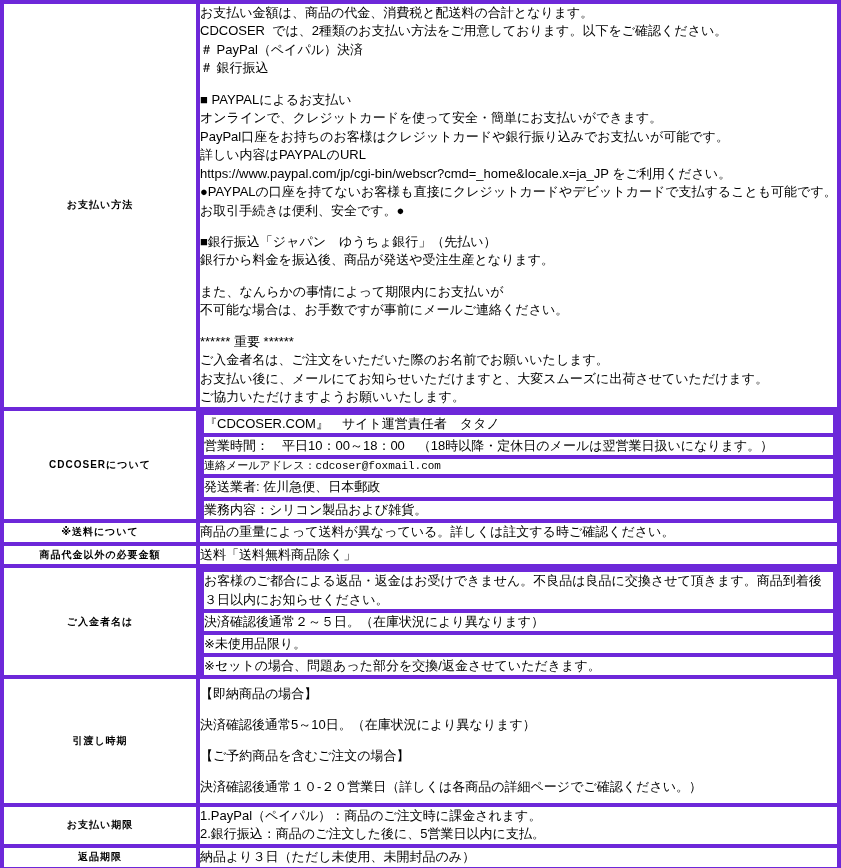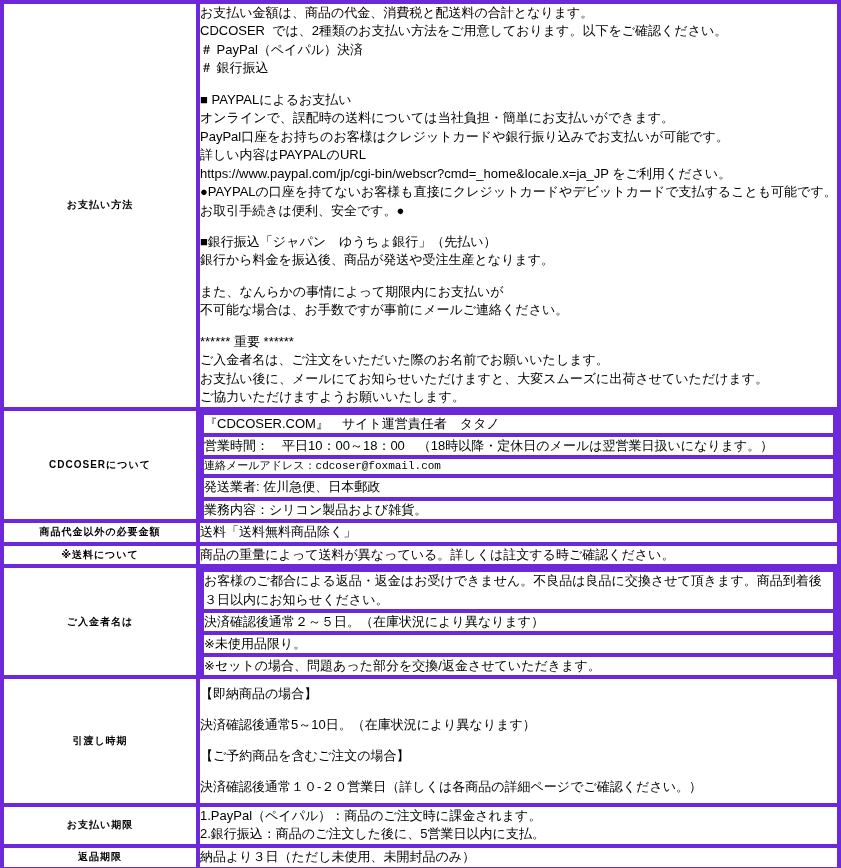--- a/index.html
+++ b/index.html
@@ -83,21 +83,21 @@
     <tr>
       <td class="label">お支払い方法</td>
       <td class="value">
         <div class="block-list tight">
           <div class="line">お支払い金額は、商品の代金、消費税と配送料の合計となります。</div>
           <div class="line">CDCOSER  では、2種類のお支払い方法をご用意しております。以下をご確認ください。</div>
           <div class="line">＃ PayPal（ペイパル）決済</div>
           <div class="line">＃ 銀行振込</div>
           <div class="blank">&nbsp;</div>
           <div class="line">■ PAYPALによるお支払い</div>
-          <div class="line">オンラインで、誤配時の送料については当社負担・簡単にお支払いができます。</div>
+          <div class="line">オンラインで、クレジットカードを使って安全・簡単にお支払いができます。</div>
           <div class="line">PayPal口座をお持ちのお客様はクレジットカードや銀行振り込みでお支払いが可能です。</div>
           <div class="line">詳しい内容はPAYPALのURL</div>
           <div class="line">https://www.paypal.com/jp/cgi-bin/webscr?cmd=_home&amp;locale.x=ja_JP をご利用ください。</div>
           <div class="line">●PAYPALの口座を持てないお客様も直接にクレジットカードやデビットカードで支払することも可能です。</div>
           <div class="line">お取引手続きは便利、安全です。●</div>
           <div class="blank">&nbsp;</div>
           <div class="line">■銀行振込「ジャパン　ゆうちょ銀行」（先払い）</div>
           <div class="line">銀行から料金を振込後、商品が発送や受注生産となります。</div>
           <div class="blank">&nbsp;</div>
           <div class="line">また、なんらかの事情によって期限内にお支払いが</div>
@@ -130,30 +130,30 @@
             </tr>
             <tr>
               <td class="line">業務内容：シリコン製品および雑貨。</td>
             </tr>
           </tbody>
         </table>
       </td>
     </tr>
 
     <tr>
+      <td class="label">※送料について</td>
+      <td class="value">
+        <div class="line">商品の重量によって送料が異なっている。詳しくは註文する時ご確認ください。</div>
+      </td>
+    </tr>
+
+    <tr>
       <td class="label">商品代金以外の必要金額</td>
       <td class="value">
         <div class="line">送料「送料無料商品除く」</div>
-      </td>
-    </tr>
-
-    <tr>
-      <td class="label">※送料について</td>
-      <td class="value">
-        <div class="line">商品の重量によって送料が異なっている。詳しくは註文する時ご確認ください。</div>
       </td>
     </tr>
 
     <tr>
       <td class="label">ご入金者名は</td>
       <td class="value nopad">
         <table class="sub-table">
           <tbody>
             <tr>
               <td class="line">お客様のご都合による返品・返金はお受けできません。不良品は良品に交換させて頂きます。商品到着後３日以内にお知らせください。</td>

